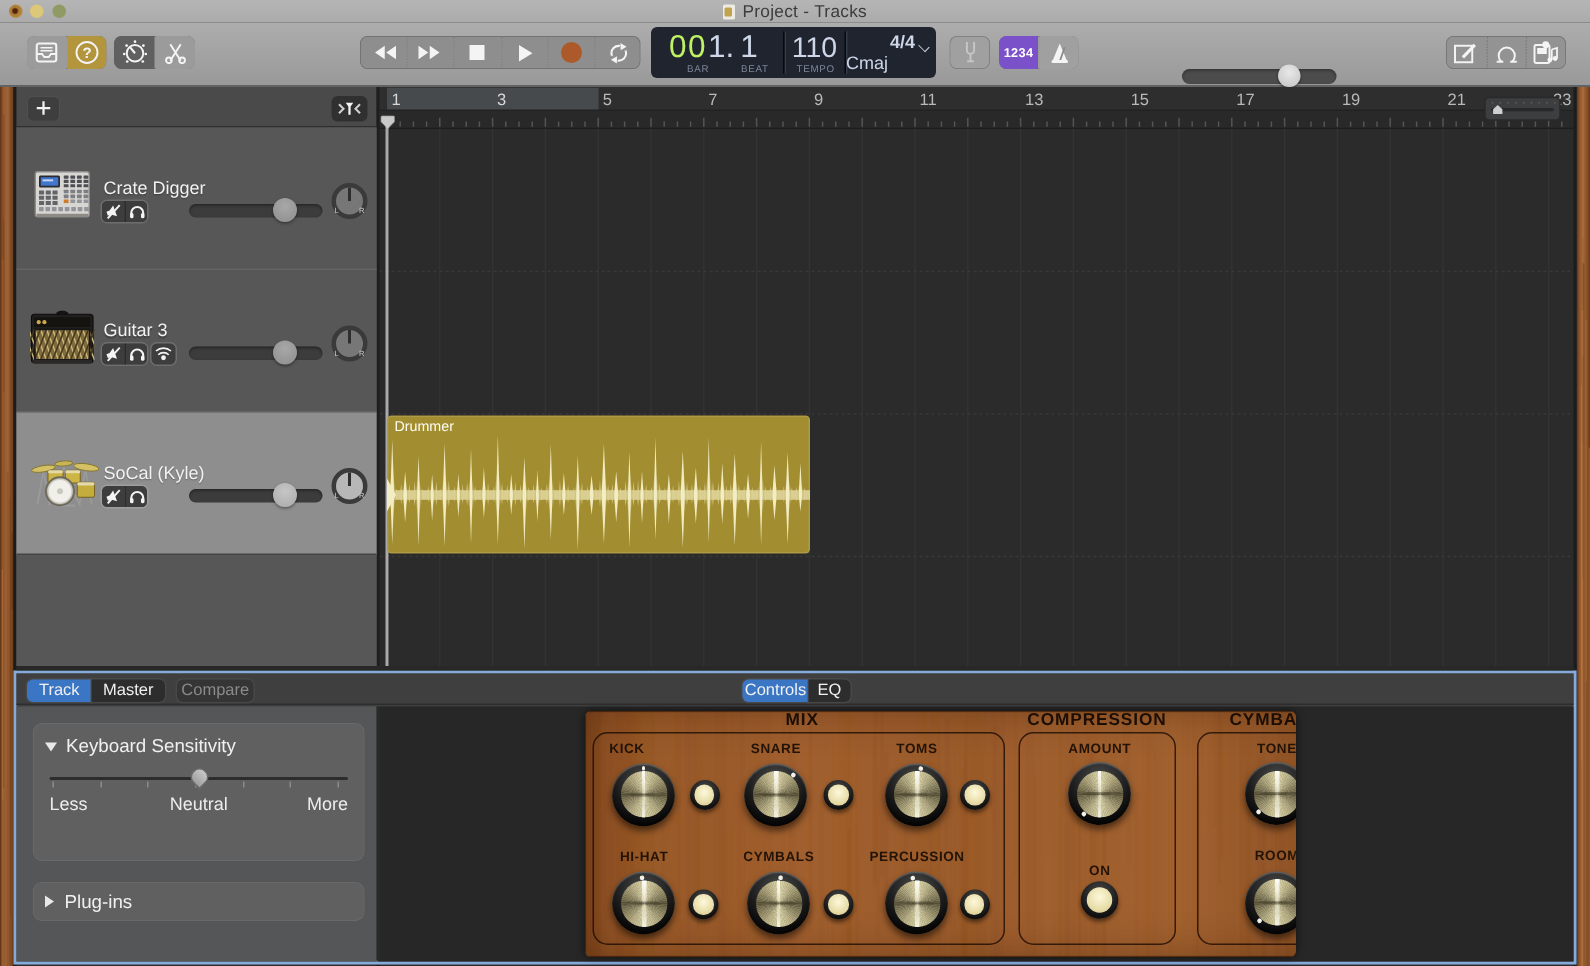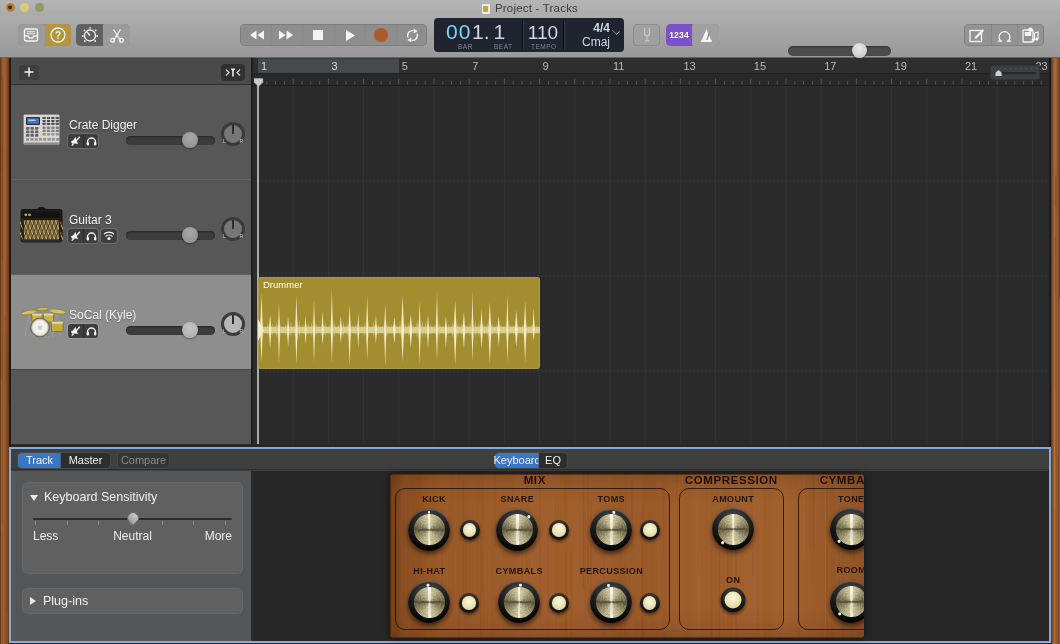--- a/index.html
+++ b/index.html
@@ -131,30 +131,30 @@
           <rect x="9.4" y="1.2" width="5" height="4" fill="#8e8e8e" transform="rotate(25 12 3)"></rect>
           <rect x="2.6" y="9.8" width="5" height="4" fill="#8e8e8e" transform="rotate(25 5 12)"></rect>
           <g fill="#f4f4f4">
             <path d="M9.6 0.7 L13.7 3.1 L9.8 5.5 Z"></path>
             <path d="M7.4 9.5 L3.3 11.9 L7.2 14.3 Z"></path>
           </g>
         </svg>
       </div>
     </div>
     <div class="abs" id="lcd">
-      <div class="abs" style="left:12px;top:2px;font-size:21px;letter-spacing:1px;color:#7dd3fc">00</div>
+      <div class="abs" style="left:12px;top:2px;font-size:21px;letter-spacing:1px;color:#bef264">00</div>
       <div class="abs" style="left:38px;top:2px;font-size:21px;color:#cdd7e9">1.<span style="margin-left:4px">1</span></div>
       <div class="lcdlab" style="left:24px;top:24.5px">BAR</div>
       <div class="lcdlab" style="left:60px;top:24.5px">BEAT</div>
       <div class="lcddiv" style="left:88px"></div>
       <div class="abs" style="left:89px;top:3.5px;width:40px;text-align:center;font-size:19px;color:#cdd7e9">110</div>
       <div class="lcdlab" style="left:97px;top:24.5px">TEMPO</div>
       <div class="lcddiv" style="left:129px"></div>
       <div class="abs" style="left:130px;top:2.5px;width:46px;text-align:right;font-size:12px;font-weight:bold;color:#cdd7e9">4/4</div>
-      <div class="abs" style="left:130px;top:16.5px;width:46px;text-align:right;font-size:12px;color:#cdd7e9">Cmaj</div>
+      <div class="abs" style="left:130px;top:16.5px;width:46px;text-align:left;font-size:12px;color:#cdd7e9">Cmaj</div>
       <div class="abs" style="left:178px;top:9px;width:8px;height:8px;border-right:1.6px solid #c4cbd8;border-bottom:1.6px solid #c4cbd8;transform:rotate(45deg) scale(.8,.55)"></div>
     </div>
     <div class="tbtn" style="left:633px;width:27px;background:#a0a0a0">
       <svg width="14" height="16" viewBox="0 0 14 16" style="position:absolute;left:6.5px;top:3px">
         <g stroke="#c6c6c6" stroke-width="1.3" fill="none">
           <path d="M4.6 1 V6.5 A2.4 2.4 0 0 0 9.4 6.5 V1"></path>
           <path d="M7 8.5 V13.5"></path>
           <path d="M4.8 13.8 H9.2"></path>
         </g>
       </svg>
@@ -615,21 +615,21 @@
       <path d="M272.2 53.0 L273.0 47.3 L273.8 53.0 L273.0 57.5 Z" fill="#ddd191" opacity="0.8"></path>
       <path d="M277.6 53.0 L278.4 47.8 L279.2 53.0 L278.4 57.2 Z" fill="#ddd191" opacity="0.8"></path>
       <path d="M0 42.0 L6 53.0 L0 64.0 Z" fill="#f3ecc4"></path>
     </svg>
   </div>
 <div class="abs" id="bp">
     <div class="abs" id="bphdr"></div>
     <div class="abs bpbtn" style="left:7px;width:43px;background:#3b76c5;border-radius:4px 0 0 4px;box-shadow:0 0 0 1px #50505088">Track</div>
     <div class="abs bpbtn" style="left:50px;width:49px;background:#2d2d2d;border-radius:0 4px 4px 0;box-shadow:0 0 0 1px #50505088">Master</div>
     <div class="abs bpbtn" style="left:107px;width:51px;background:#353535;border-radius:4px;box-shadow:0 0 0 1px #50505088;color:#8a8a8a">Compare</div>
-    <div class="abs bpbtn" style="left:484px;width:44px;background:#3b76c5;border-radius:4px 0 0 4px;box-shadow:0 0 0 1px #50505088">Keyboard</div>
+    <div class="abs bpbtn" style="left:484px;width:44px;background:#3b76c5;border-radius:4px 0 0 4px;box-shadow:0 0 0 1px #50505088">Controls</div>
     <div class="abs bpbtn" style="left:528px;width:28px;background:#2d2d2d;border-radius:0 4px 4px 0;box-shadow:0 0 0 1px #50505088">EQ</div>
     <div class="abs" id="sidebar">
       <div class="card" style="top:11px;height:92px">
         <div class="abs" style="left:8px;top:8px;font-size:12.5px;color:#f0f0f0"><span class="tri-d"></span>Keyboard Sensitivity</div>
         <div class="abs" style="left:11px;top:36px;width:199px;height:2px;background:#2d2d2d;border-radius:1px"></div>
         <div class="abs" style="left:12.8px;top:39px;width:1px;height:4px;background:#8b8b8b"></div>
         <div class="abs" style="left:44.5px;top:39px;width:1px;height:4px;background:#8b8b8b"></div>
         <div class="abs" style="left:76.2px;top:39px;width:1px;height:4px;background:#8b8b8b"></div>
         <div class="abs" style="left:107.9px;top:39px;width:1px;height:4px;background:#8b8b8b"></div>
         <div class="abs" style="left:139.6px;top:39px;width:1px;height:4px;background:#8b8b8b"></div>
@@ -867,21 +867,21 @@
           </g>
           <rect width="521" height="164" fill="none" stroke="rgba(40,16,4,0.6)" stroke-width="1.5"></rect>
         </svg>
         <div style="position:absolute;left:0;top:0;width:521px;height:164px;box-shadow:inset 0 0 28px rgba(55,24,6,.38);border-radius:4px"></div>
         <div class="grp" style="left:5px;top:14px;width:275px;height:142px"></div>
         <div class="grp" style="left:289px;top:14px;width:105px;height:142px"></div>
         <div class="grp" style="left:408px;top:14px;width:106px;height:142px"></div>
         <div class="whdr" style="left:144.79999999999995px;top:-0.5px">MIX</div>
         <div class="whdr" style="left:341.29999999999995px;top:-0.5px">COMPRESSION</div>
         <div class="whdr" style="left:460.20000000000005px;top:-0.5px">CYMBALS</div>
-        <div class="wlab" style="left:44px;top:19.5px">KICK</div>
+        <div class="wlab" style="left:28px;top:19.5px">KICK</div>
         <div class="wlab" style="left:127.3px;top:19.5px">SNARE</div>
         <div class="wlab" style="left:221.3px;top:19.5px">TOMS</div>
         <div class="wlab" style="left:343.2px;top:20.0px">AMOUNT</div>
         <div class="wlab" style="left:461.3px;top:20.0px">TONE</div>
         <div class="wlab" style="left:39.4px;top:91.5px">HI-HAT</div>
         <div class="wlab" style="left:129.2px;top:91.5px">CYMBALS</div>
         <div class="wlab" style="left:221.4px;top:91.5px">PERCUSSION</div>
         <div class="wlab" style="left:461.3px;top:90.5px">ROOM</div>
         <div class="wlab" style="left:343.2px;top:100.5px">ON</div>
         <div class="knob" style="left:39.2px;top:55.5px">

